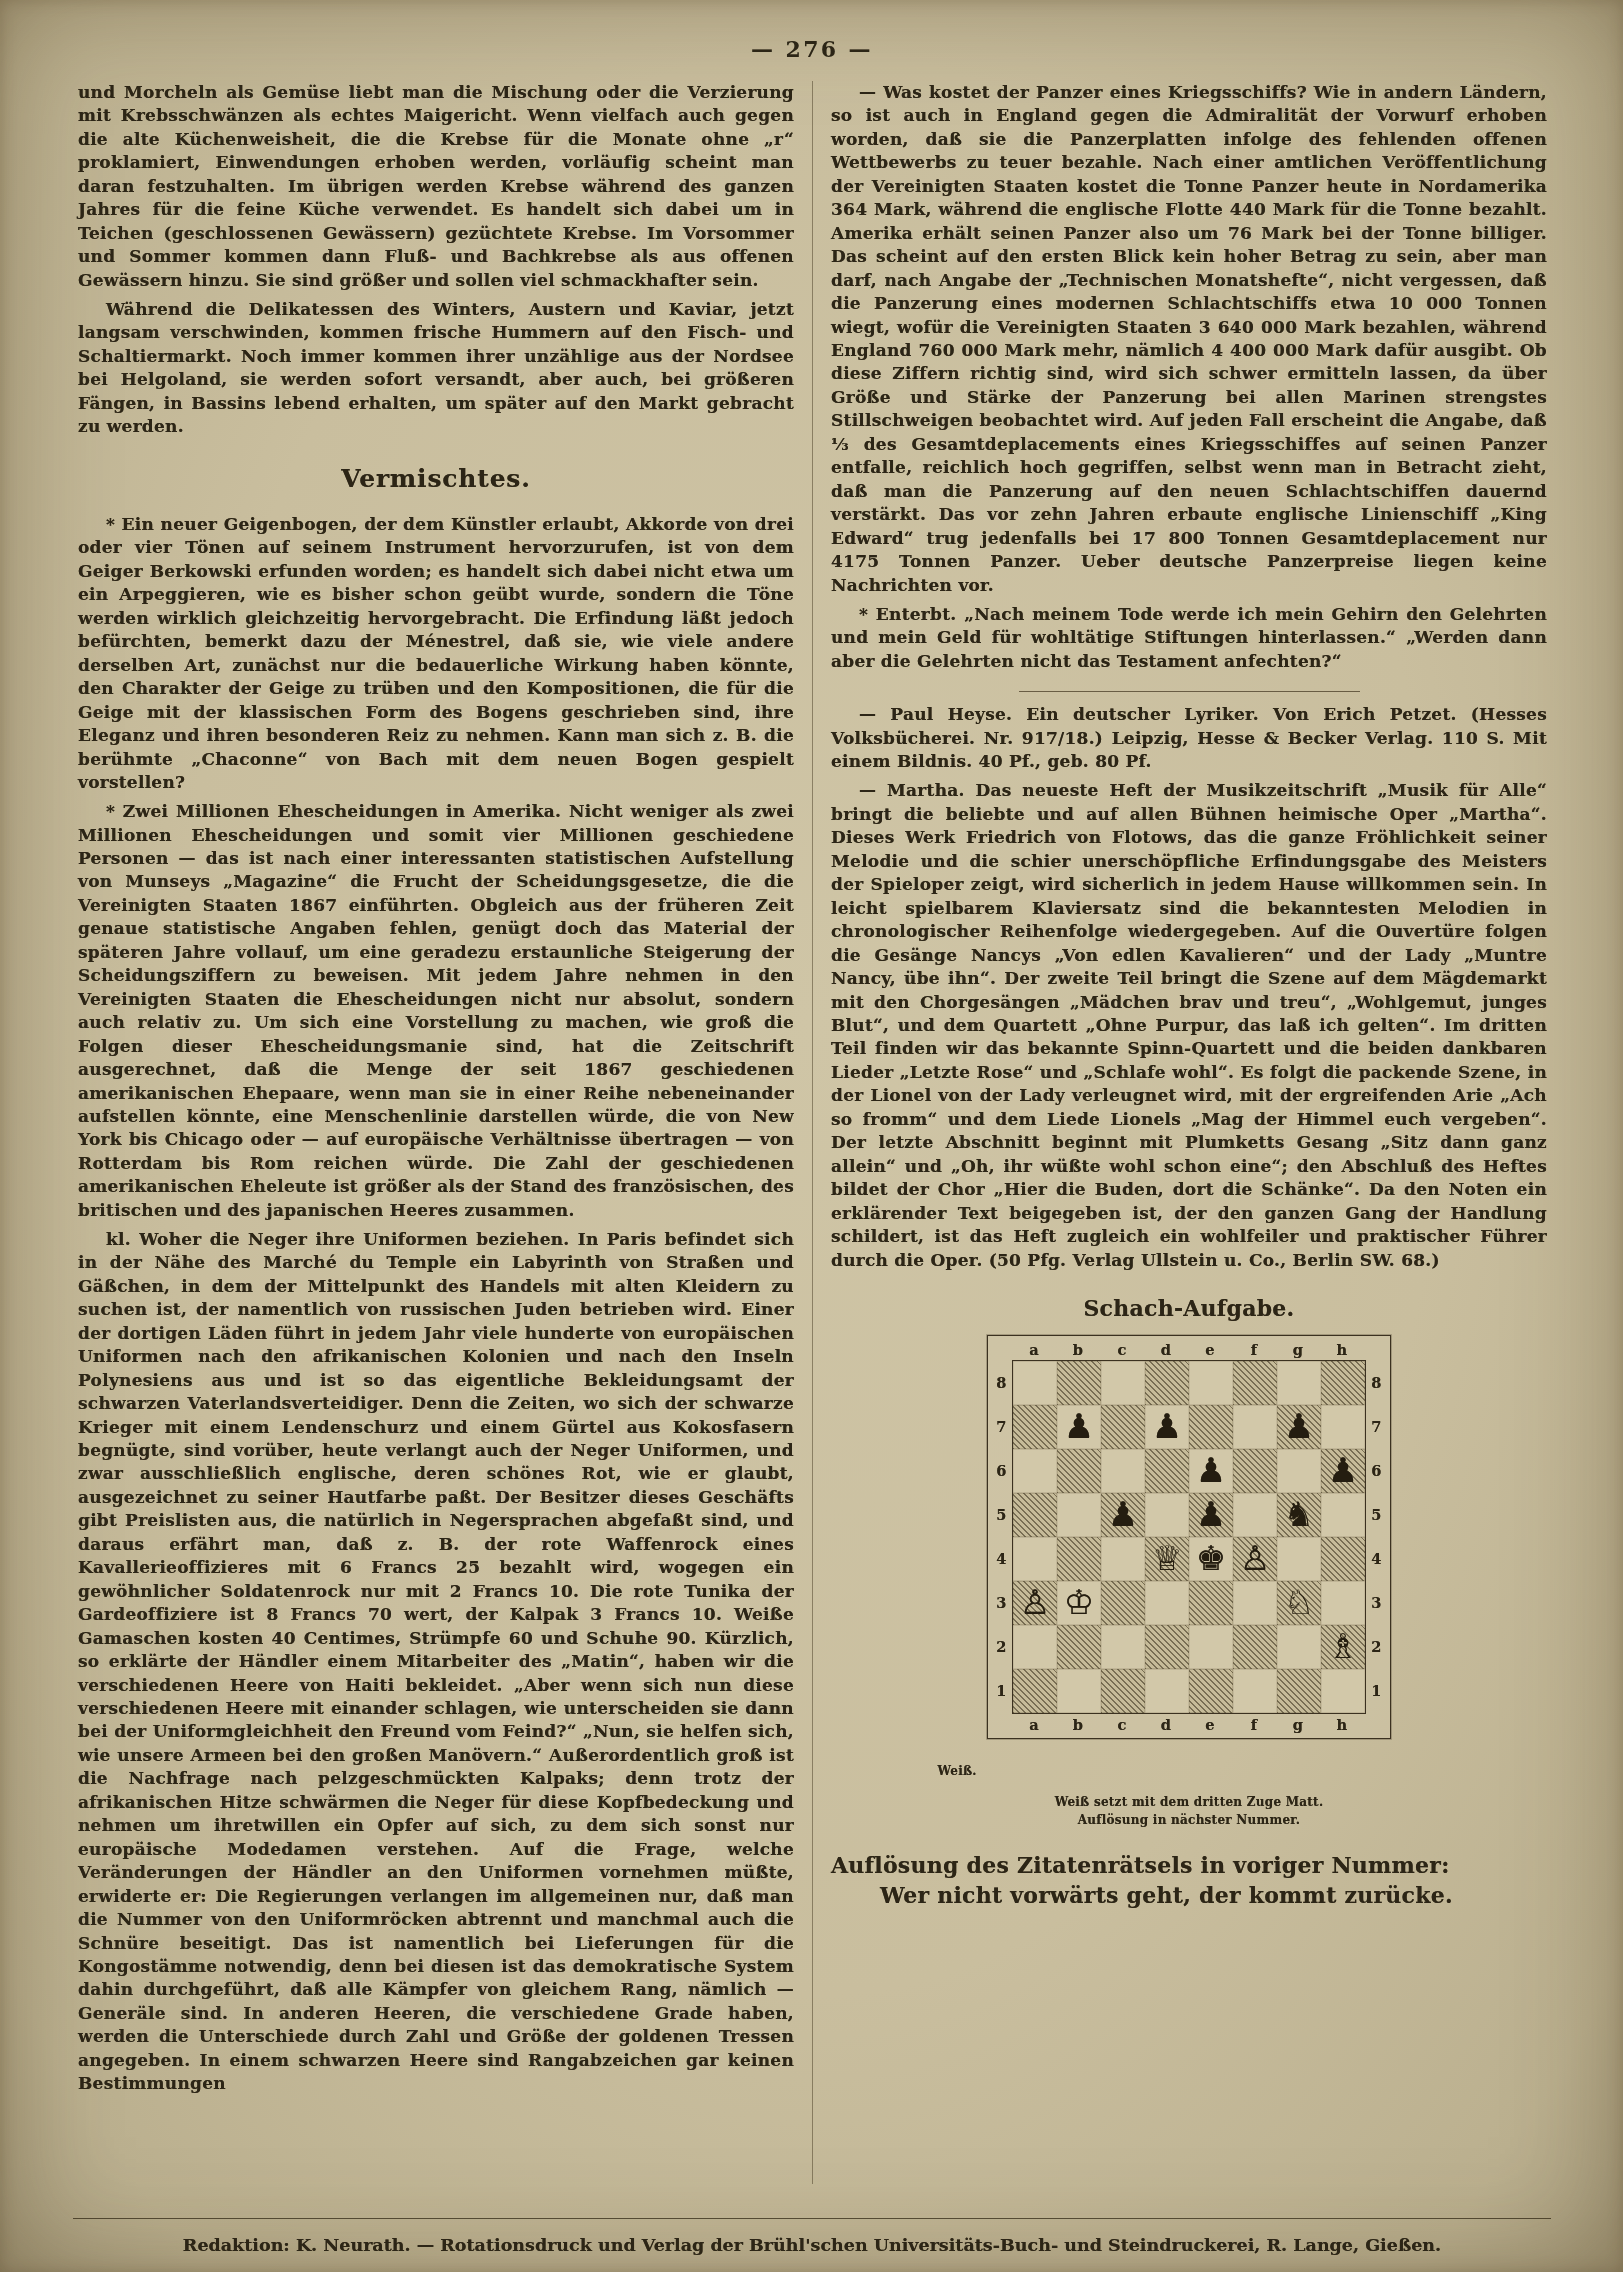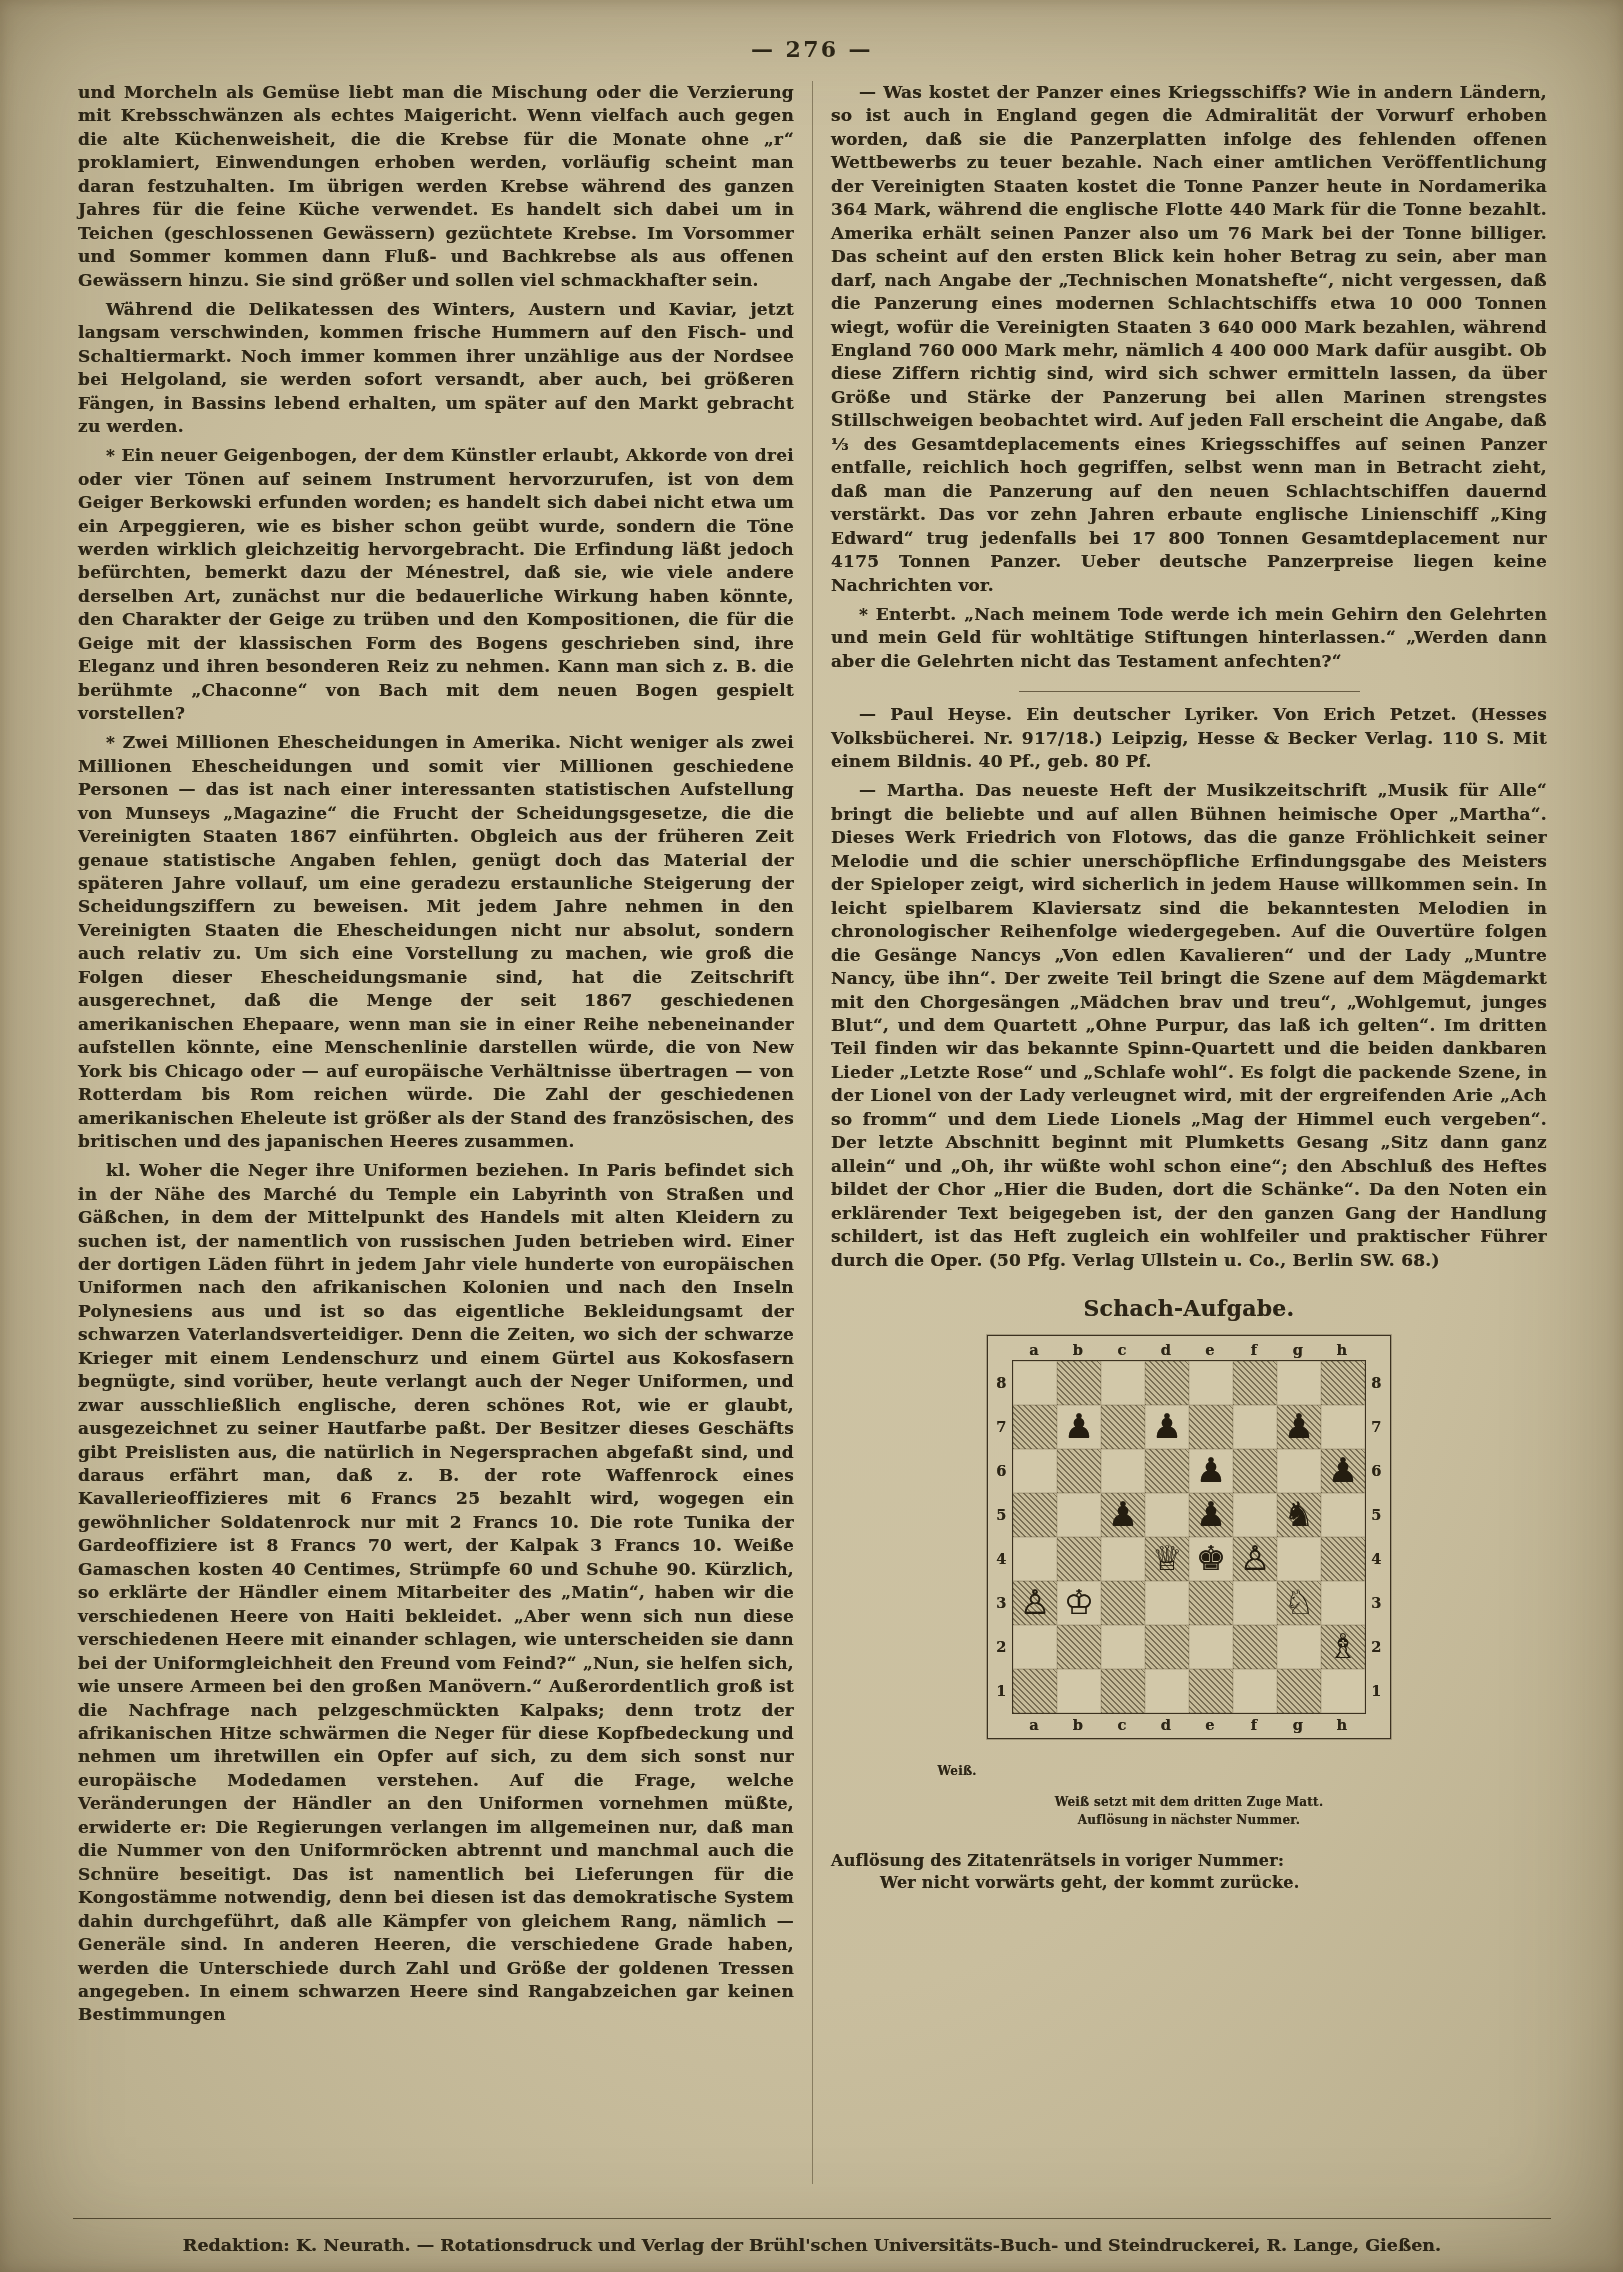--- a/index.html
+++ b/index.html
@@ -76,21 +76,21 @@
     box-shadow: inset 0 0 0 0.4px rgba(72,59,36,.4);
   }
   .piece {
     position:absolute; inset:0;
     display:flex; align-items:center; justify-content:center;
     font-family:"DejaVu Sans", sans-serif;
     font-size:34px; color:#241d10; font-weight:normal;
   }
   .board-caption { font-size:12px; font-weight:bold; margin-top:24px; }
   .chess-lines { text-align:center; font-size:12px; font-weight:bold; margin-top:13px; line-height:1.5; }
-  .riddle { margin-top:21px; font-size:16px; font-weight:bold; }
+  .riddle { margin-top:21px; font-size:22px; font-weight:bold; }
   .riddle .r1 { text-indent:0; margin:0; }
   .riddle .r2 { text-indent:49px; margin:0; }
   .footer-rule {
     position:absolute; left:73px; right:73px; bottom:54px;
     border:none; border-top:1.6px solid rgba(50,40,20,.75); margin:0;
   }
   .footer {
     position:absolute; left:0; bottom:18px; width:100%;
     text-align:center; font-size:17.5px; font-weight:bold;
     text-shadow:0 0 0.4px rgba(42,32,14,.65);
@@ -101,20 +101,21 @@
 
 <div class="page">
 
   <div class="pagenum">— 276 —</div>
   <div class="divider"></div>
 
   <div class="col col-left">
     <p class="para no-indent">und Morcheln als Gemüse liebt man die Mischung oder die Verzierung mit Krebsschwänzen als echtes Maigericht. Wenn vielfach auch gegen die alte Küchenweisheit, die die Krebse für die Monate ohne „r“ proklamiert, Einwendungen erhoben werden, vorläufig scheint man daran festzuhalten. Im übrigen werden Krebse während des ganzen Jahres für die feine Küche verwendet. Es handelt sich dabei um in Teichen (geschlossenen Gewässern) gezüchtete Krebse. Im Vorsommer und Sommer kommen dann Fluß- und Bachkrebse als aus offenen Gewässern hinzu. Sie sind größer und sollen viel schmackhafter sein.</p>
     <p class="para">Während die Delikatessen des Winters, Austern und Kaviar, jetzt langsam verschwinden, kommen frische Hummern auf den Fisch- und Schaltiermarkt. Noch immer kommen ihrer unzählige aus der Nordsee bei Helgoland, sie werden sofort versandt, aber auch, bei größeren Fängen, in Bassins lebend erhalten, um später auf den Markt gebracht zu werden.</p>
 
+    <h2 class="section-head">Vermischtes.</h2>
 
     <p class="para">* Ein neuer Geigenbogen, der dem Künstler erlaubt, Akkorde von drei oder vier Tönen auf seinem Instrument hervorzurufen, ist von dem Geiger Berkowski erfunden worden; es handelt sich dabei nicht etwa um ein Arpeggieren, wie es bisher schon geübt wurde, sondern die Töne werden wirklich gleichzeitig hervorgebracht. Die Erfindung läßt jedoch befürchten, bemerkt dazu der Ménestrel, daß sie, wie viele andere derselben Art, zunächst nur die bedauerliche Wirkung haben könnte, den Charakter der Geige zu trüben und den Kompositionen, die für die Geige mit der klassischen Form des Bogens geschrieben sind, ihre Eleganz und ihren besonderen Reiz zu nehmen. Kann man sich z. B. die berühmte „Chaconne“ von Bach mit dem neuen Bogen gespielt vorstellen?</p>
     <p class="para">* Zwei Millionen Ehescheidungen in Amerika. Nicht weniger als zwei Millionen Ehescheidungen und somit vier Millionen geschiedene Personen — das ist nach einer interessanten statistischen Aufstellung von Munseys „Magazine“ die Frucht der Scheidungsgesetze, die die Vereinigten Staaten 1867 einführten. Obgleich aus der früheren Zeit genaue statistische Angaben fehlen, genügt doch das Material der späteren Jahre vollauf, um eine geradezu erstaunliche Steigerung der Scheidungsziffern zu beweisen. Mit jedem Jahre nehmen in den Vereinigten Staaten die Ehescheidungen nicht nur absolut, sondern auch relativ zu. Um sich eine Vorstellung zu machen, wie groß die Folgen dieser Ehescheidungsmanie sind, hat die Zeitschrift ausgerechnet, daß die Menge der seit 1867 geschiedenen amerikanischen Ehepaare, wenn man sie in einer Reihe nebeneinander aufstellen könnte, eine Menschenlinie darstellen würde, die von New York bis Chicago oder — auf europäische Verhältnisse übertragen — von Rotterdam bis Rom reichen würde. Die Zahl der geschiedenen amerikanischen Eheleute ist größer als der Stand des französischen, des britischen und des japanischen Heeres zusammen.</p>
     <p class="para">kl. Woher die Neger ihre Uniformen beziehen. In Paris befindet sich in der Nähe des Marché du Temple ein Labyrinth von Straßen und Gäßchen, in dem der Mittelpunkt des Handels mit alten Kleidern zu suchen ist, der namentlich von russischen Juden betrieben wird. Einer der dortigen Läden führt in jedem Jahr viele hunderte von europäischen Uniformen nach den afrikanischen Kolonien und nach den Inseln Polynesiens aus und ist so das eigentliche Bekleidungsamt der schwarzen Vaterlandsverteidiger. Denn die Zeiten, wo sich der schwarze Krieger mit einem Lendenschurz und einem Gürtel aus Kokosfasern begnügte, sind vorüber, heute verlangt auch der Neger Uniformen, und zwar ausschließlich englische, deren schönes Rot, wie er glaubt, ausgezeichnet zu seiner Hautfarbe paßt. Der Besitzer dieses Geschäfts gibt Preislisten aus, die natürlich in Negersprachen abgefaßt sind, und daraus erfährt man, daß z. B. der rote Waffenrock eines Kavallerieoffizieres mit 6 Francs 25 bezahlt wird, wogegen ein gewöhnlicher Soldatenrock nur mit 2 Francs 10. Die rote Tunika der Gardeoffiziere ist 8 Francs 70 wert, der Kalpak 3 Francs 10. Weiße Gamaschen kosten 40 Centimes, Strümpfe 60 und Schuhe 90. Kürzlich, so erklärte der Händler einem Mitarbeiter des „Matin“, haben wir die verschiedenen Heere von Haiti bekleidet. „Aber wenn sich nun diese verschiedenen Heere mit einander schlagen, wie unterscheiden sie dann bei der Uniformgleichheit den Freund vom Feind?“ „Nun, sie helfen sich, wie unsere Armeen bei den großen Manövern.“ Außerordentlich groß ist die Nachfrage nach pelzgeschmückten Kalpaks; denn trotz der afrikanischen Hitze schwärmen die Neger für diese Kopfbedeckung und nehmen um ihretwillen ein Opfer auf sich, zu dem sich sonst nur europäische Modedamen verstehen. Auf die Frage, welche Veränderungen der Händler an den Uniformen vornehmen müßte, erwiderte er: Die Regierungen verlangen im allgemeinen nur, daß man die Nummer von den Uniformröcken abtrennt und manchmal auch die Schnüre beseitigt. Das ist namentlich bei Lieferungen für die Kongostämme notwendig, denn bei diesen ist das demokratische System dahin durchgeführt, daß alle Kämpfer von gleichem Rang, nämlich — Generäle sind. In anderen Heeren, die verschiedene Grade haben, werden die Unterschiede durch Zahl und Größe der goldenen Tressen angegeben. In einem schwarzen Heere sind Rangabzeichen gar keinen Bestimmungen</p>
   </div>
 
   <div class="col col-right">
     <p class="para">— Was kostet der Panzer eines Kriegsschiffs? Wie in andern Ländern, so ist auch in England gegen die Admiralität der Vorwurf erhoben worden, daß sie die Panzerplatten infolge des fehlenden offenen Wettbewerbs zu teuer bezahle. Nach einer amtlichen Veröffentlichung der Vereinigten Staaten kostet die Tonne Panzer heute in Nordamerika 364 Mark, während die englische Flotte 440 Mark für die Tonne bezahlt. Amerika erhält seinen Panzer also um 76 Mark bei der Tonne billiger. Das scheint auf den ersten Blick kein hoher Betrag zu sein, aber man darf, nach Angabe der „Technischen Monatshefte“, nicht vergessen, daß die Panzerung eines modernen Schlachtschiffs etwa 10 000 Tonnen wiegt, wofür die Vereinigten Staaten 3 640 000 Mark bezahlen, während England 760 000 Mark mehr, nämlich 4 400 000 Mark dafür ausgibt. Ob diese Ziffern richtig sind, wird sich schwer ermitteln lassen, da über Größe und Stärke der Panzerung bei allen Marinen strengstes Stillschweigen beobachtet wird. Auf jeden Fall erscheint die Angabe, daß ⅓ des Gesamtdeplacements eines Kriegsschiffes auf seinen Panzer entfalle, reichlich hoch gegriffen, selbst wenn man in Betracht zieht, daß man die Panzerung auf den neuen Schlachtschiffen dauernd verstärkt. Das vor zehn Jahren erbaute englische Linienschiff „King Edward“ trug jedenfalls bei 17 800 Tonnen Gesamtdeplacement nur 4175 Tonnen Panzer. Ueber deutsche Panzerpreise liegen keine Nachrichten vor.</p>
     <p class="para">* Enterbt. „Nach meinem Tode werde ich mein Gehirn den Gelehrten und mein Geld für wohltätige Stiftungen hinterlassen.“ „Werden dann aber die Gelehrten nicht das Testament anfechten?“</p>
 

